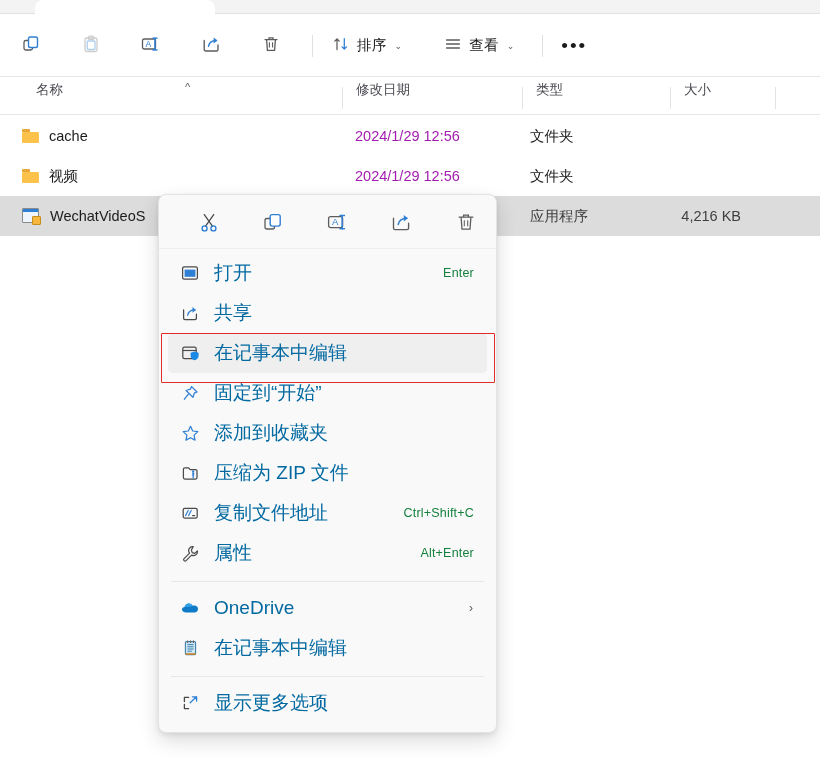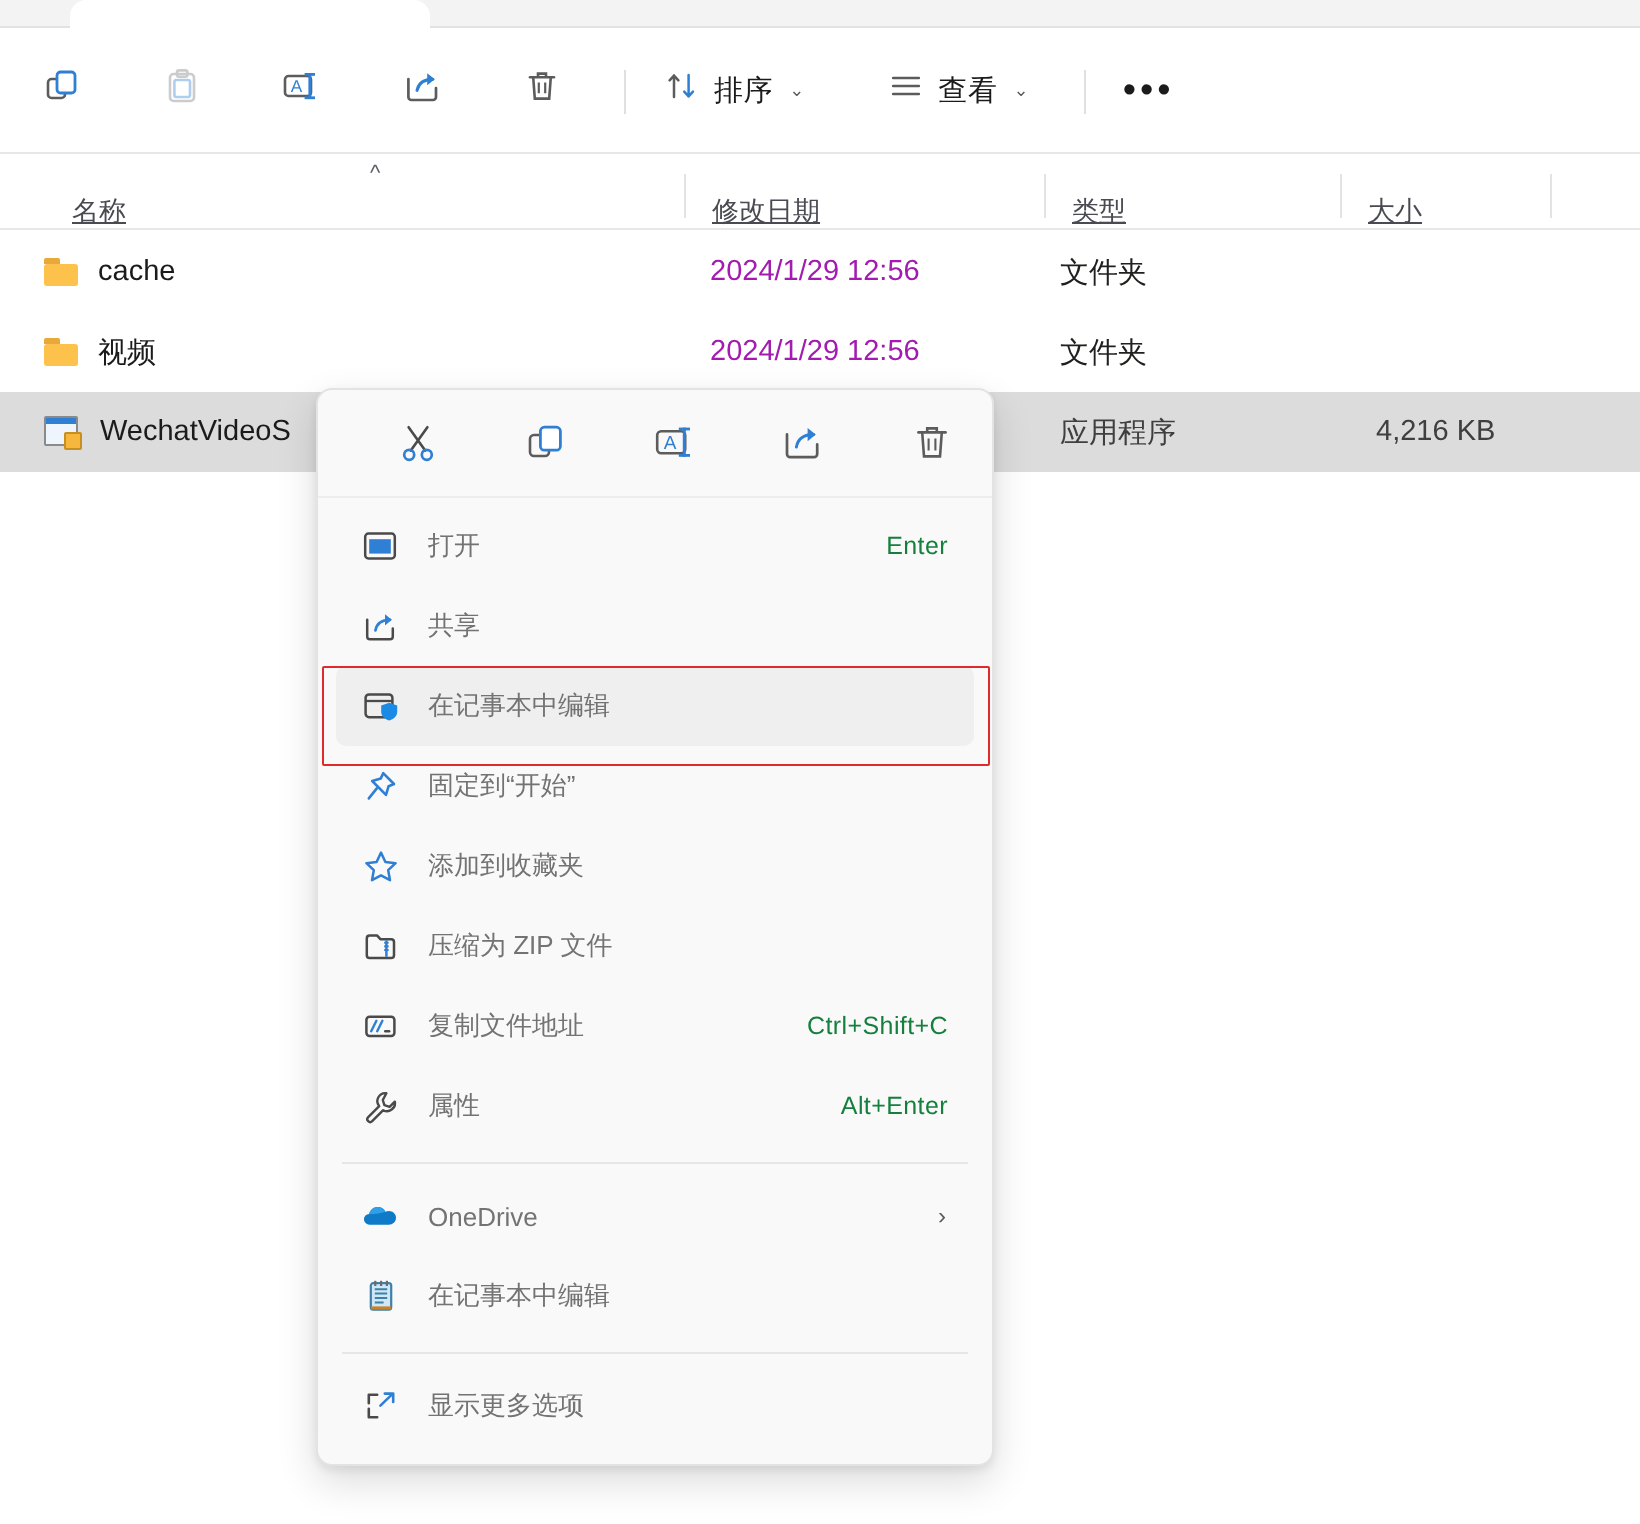--- a/index.html
+++ b/index.html
@@ -38,43 +38,42 @@
   .cb-sep { width:1px; height:22px; background:#e0e0e0; margin:0 9px; }
   .cb-dots { font-size:19px; color:#1b1b1b; letter-spacing:2px; line-height:10px; }
 
   
   .colheader {
     position:absolute; left:0; top:81px; width:820px; height:34px;
     border-bottom:1px solid #e7e7e7;
     font-size:13.5px; color:#4a4a52;
   }
   .colheader .cell {
-    position:absolute; top:0; height:34px; display:flex; align-items:flex-end;
+    position:absolute; top:0; height:34px; display:flex; align-items:flex-start;
     padding-left:14px;
-    text-decoration:underline;
   }
   .colheader .divider {
     position:absolute; top:6px; width:1px; height:22px; background:#e3e3e3;
   }
   .sortcaret {
     position:absolute; left:185px; top:1px;
     font-size:11px; color:#5e5e66; line-height:11px;
   }
 
   
   .filelist { position:absolute; left:0; top:116px; width:820px; }
   .filerow {
     position:relative; height:40px; display:flex; align-items:center;
     font-size:14.5px; color:#1b1b1b;
   }
   .filerow.selected { background:#dcdcdc; }
   .fr-name { position:absolute; left:22px; display:flex; align-items:center; gap:10px; }
   .fr-date { position:absolute; left:355px; color:#a21caf; }
   .fr-type { position:absolute; left:530px; color:#20201f; }
-  .fr-size { position:absolute; left:688px; width:90px; text-align:left; color:#20201f; }
+  .fr-size { position:absolute; left:651px; width:90px; text-align:right; color:#20201f; }
   .filerow.selected .fr-date,
   .filerow.selected .fr-type,
   .filerow.selected .fr-size { color:#3f3f3f; }
 
   
   .ico-folder { position:relative; width:17px; height:14px; flex:0 0 auto; }
   .ico-folder .tab { position:absolute; left:0; top:0; width:8px; height:3px;
     background:#e9a93a; border-radius:1px 1px 0 0; }
   .ico-folder .body { position:absolute; left:0; top:2.5px; width:17px; height:11.5px;
     background:#fcc24c; border-radius:1.5px; }
@@ -107,21 +106,21 @@
   .ctx-group { padding:4px 4px; }
   .ctx-item {
     position:relative; height:40px; margin:0 5px; border-radius:5px;
     display:flex; align-items:center; padding:0 10px; cursor:default;
   }
   .ctx-item.hover { background:#efefef; }
   .ctx-ico {
     width:24px; height:20px; flex:0 0 auto;
     display:flex; align-items:center; justify-content:center; margin-right:12px;
   }
-  .ctx-text { font-size:13px; color:#737373; white-space:nowrap; }
+  .ctx-text { font-size:19px; color:#0369a1; white-space:nowrap; }
   .ctx-accel {
     position:absolute; right:13px; font-size:12.5px; color:#15803d;
     letter-spacing:.2px;
   }
   .ctx-sub { position:absolute; right:14px; font-size:12px; color:#5a5a5a; }
   .ctx-div { height:1px; background:#e6e6e6; margin:4px 12px; }
 
   .redbox {
     position:absolute; left:161px; top:333px; width:334px; height:50px;
     border:1.6px solid #e02b2b; border-radius:1px; pointer-events:none;

